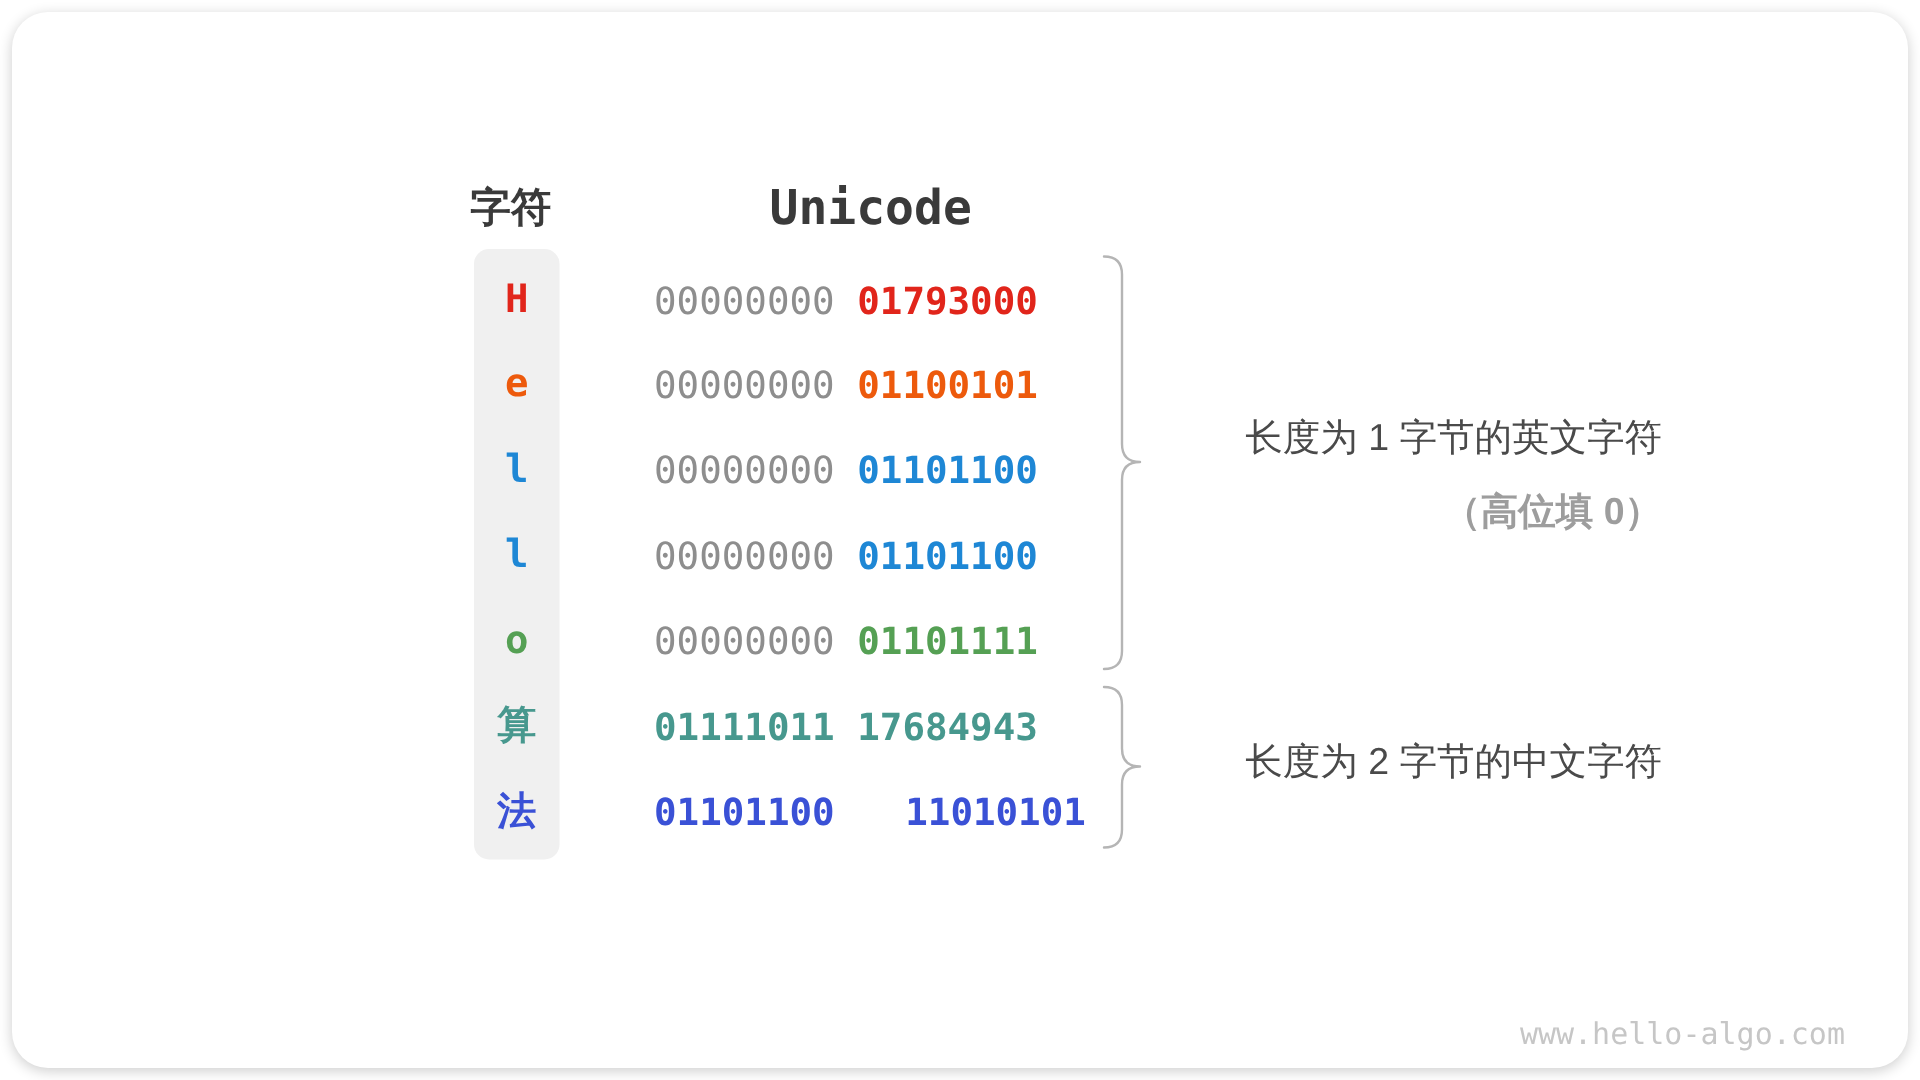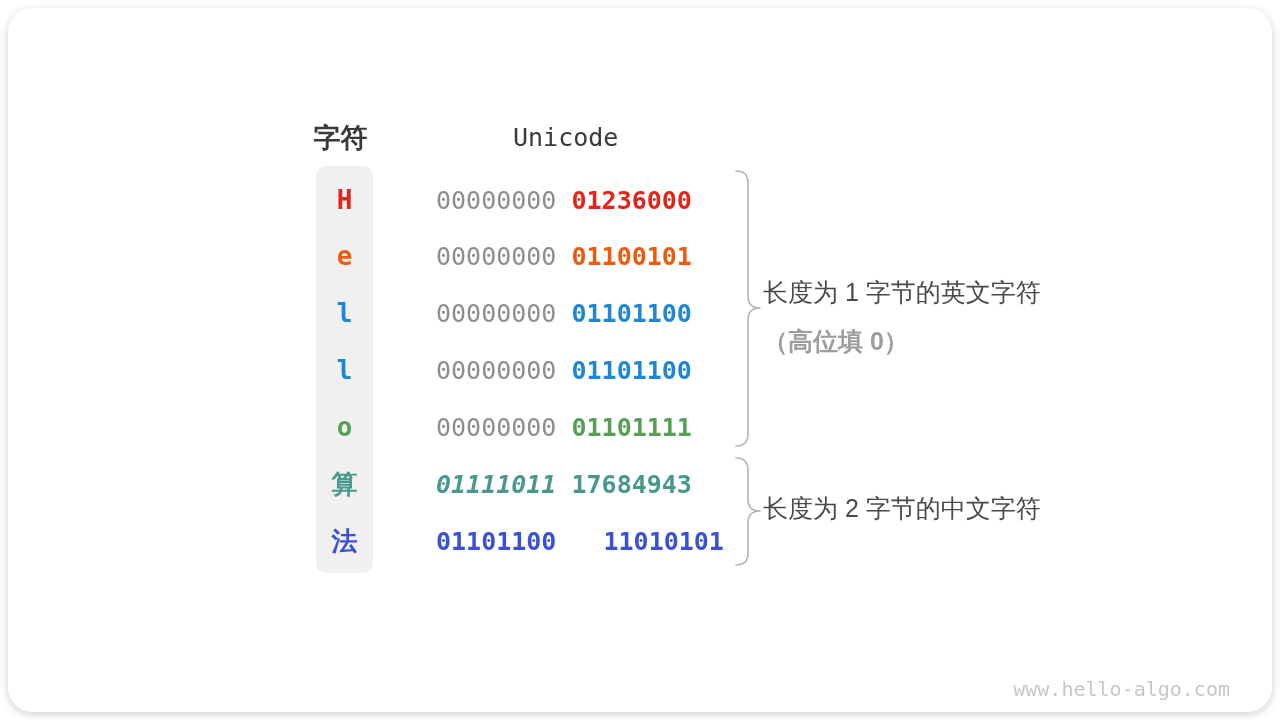--- a/index.html
+++ b/index.html
@@ -29,22 +29,22 @@
     text-align: center;
     font-size: 27px;
     font-weight: bold;
     color: var(--header-text, #3a3a3a);
     line-height: 36px;
   }
   .unicode-header {
     position: absolute;
     left: 505px; top: 112px;
     font-family: "DejaVu Sans Mono", monospace;
-    font-size: 25px;
-    font-weight: normal;
+    font-size: 32px;
+    font-weight: bold;
     color: var(--header-text, #3a3a3a);
     line-height: 36px;
   }
 
   
   .char-column-bg {
     position: absolute;
     left: 308px; top: 158px;
     width: 57px; height: 407px;
     background: var(--char-cell-bg, #f0f0f0);
@@ -84,21 +84,21 @@
     stroke-linejoin: round;
   }
   .brace1 { left: 720px; top: 158px; }
   .brace2 { left: 720px; top: 445px; }
 
   
   .annotation {
     position: absolute;
     left: 755px;
     width: 345px;
-    text-align: left;
+    text-align: right;
   }
   .annotation-ascii { top: 270px; }
   .annotation-cjk  { top: 486px; }
   .annotation .line1 {
     font-size: 25px;
     color: var(--annotation-text, #4a4a4a);
     line-height: 28px;
     white-space: pre;
   }
   .annotation .line2 {
@@ -129,21 +129,21 @@
 
     <div class="char-header">字符</div>
 
     <div class="unicode-header">Unicode</div>
 
     <div class="char-column-bg"></div>
 
     <div id="rows">
   <div class="row" style="top: 163.6px;">
     <div class="char" style="color: rgb(225, 37, 27);">H</div>
-    <div class="binary"><span class="byte1">00000000</span><span> </span><span class="byte2" style="color: rgb(225, 37, 27);">01236000</span></div>
+    <div class="binary"><span class="byte1">00000000</span><span> </span><span class="byte2" style="color: rgb(225, 37, 27);">01793000</span></div>
   </div>
 
   <div class="row" style="top: 220.45px;">
     <div class="char" style="color: rgb(237, 90, 12);">e</div>
     <div class="binary"><span class="byte1">00000000</span><span> </span><span class="byte2" style="color: rgb(237, 90, 12); margin-top: 13px;">01100101</span></div>
   </div>
 
   <div class="row" style="top: 277.3px;">
     <div class="char" style="color: rgb(30, 135, 213);">l</div>
     <div class="binary"><span class="byte1">00000000</span><span> </span><span class="byte2" style="color: rgb(30, 135, 213);">01101100</span></div>
@@ -154,21 +154,21 @@
     <div class="binary"><span class="byte1">00000000</span><span> </span><span class="byte2" style="color: rgb(30, 135, 213);">01101100</span></div>
   </div>
 
   <div class="row" style="top: 391px;">
     <div class="char" style="color: rgb(85, 160, 84);">o</div>
     <div class="binary"><span class="byte1">00000000</span><span> </span><span class="byte2" style="color: rgb(85, 160, 84);">01101111</span></div>
   </div>
 
   <div class="row" style="top: 447.85px;">
     <div class="char" style="color: rgb(71, 152, 142);">算</div>
-    <div class="binary"><span class="byte1 colored" style="color: rgb(71, 152, 142); font-style: italic;">01111011</span><span> </span><span class="byte2" style="color: rgb(71, 152, 142);">17684943</span></div>
+    <div class="binary"><span class="byte1 colored" style="color: rgb(71, 152, 142);">01111011</span><span> </span><span class="byte2" style="color: rgb(71, 152, 142);">17684943</span></div>
   </div>
 
   <div class="row" style="top: 504.7px;">
     <div class="char" style="color: rgb(58, 81, 214);">法</div>
     <div class="binary"><span class="byte1 colored" style="color: rgb(58, 81, 214);">01101100</span><span> </span><span class="byte2" style="color: rgb(58, 81, 214); margin-left: 32px;">11010101</span></div>
   </div>
 </div>
 
     <svg class="brace brace1" width="40" height="286" viewBox="0 0 40 286">
       <path d="M 8 5 Q 20 5 20 17 L 20 130 Q 20 142 32 142 Q 20 142 20 154 L 20 268 Q 20 280 8 280"></path>

